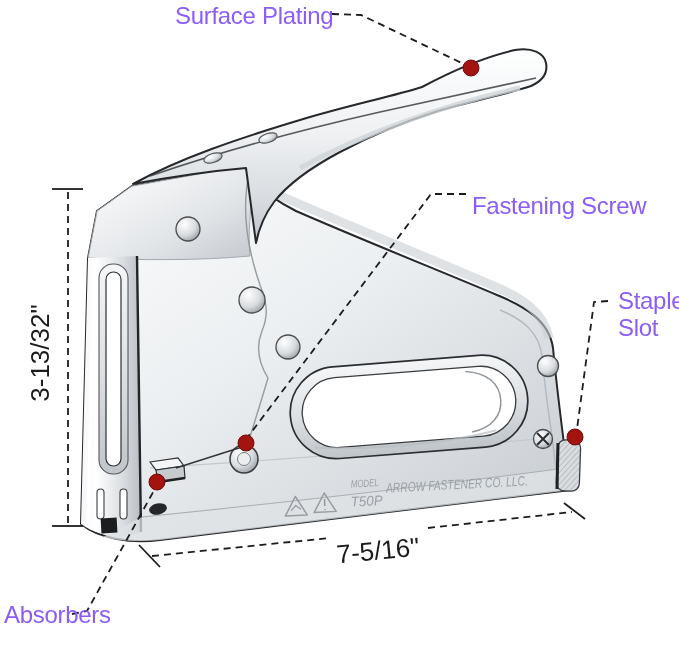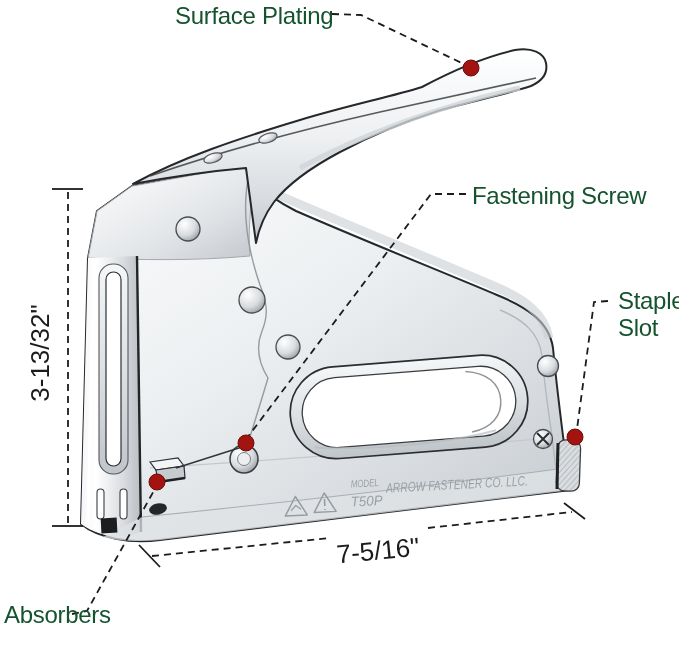--- a/index.html
+++ b/index.html
@@ -2,21 +2,21 @@
 <html><head>
 <meta charset="utf-8">
 <style>
   html,body{margin:0;padding:0;background:#ffffff;}
   .stage{
     position:relative;width:679px;height:650px;background:#ffffff;
     font-family:"Liberation Sans","DejaVu Sans",sans-serif;overflow:hidden;
   }
   .stage svg{position:absolute;left:0;top:0;}
   .callout{
-    position:absolute;color:#14532d;font-size:24px;font-weight:500;
+    position:absolute;color:#8b5cf6;font-size:24px;font-weight:500;
     letter-spacing:-0.3px;white-space:nowrap;line-height:27px;
   }
   .dim{
     position:absolute;color:#1b1b1d;font-size:26px;font-weight:500;
     letter-spacing:0px;white-space:nowrap;
   }
   .dim-h{left:40px;top:353px;transform:translate(-50%,-50%) rotate(-90deg);}
   .dim-w{left:378px;top:551px;transform:translate(-50%,-50%) rotate(-5.5deg);}
 </style>
 </head>
@@ -175,21 +175,21 @@
     <g fill="#a31411" stroke="#6d0d0b" stroke-width="1">
       <circle cx="471" cy="68" r="8"></circle>
       <circle cx="246" cy="443" r="8"></circle>
       <circle cx="575" cy="437" r="8"></circle>
       <circle cx="157" cy="482" r="8"></circle>
     </g>
   </svg>
 
   <div class="callout" style="left:175px;top:2px;">Surface Plating</div>
 
-  <div class="callout" style="left:472px;top:182px;">Fastening Screw</div>
+  <div class="callout" style="left:472px;top:192px;">Fastening Screw</div>
 
   <div class="callout" style="left:618px;top:287px;">
     <span style="display:block">Staple</span>
     <span style="display:block">Slot</span>
   </div>
 
   <div class="callout" style="left:4px;top:601px;">
     <span style="display:block">Absorbers</span>
   </div>
 

